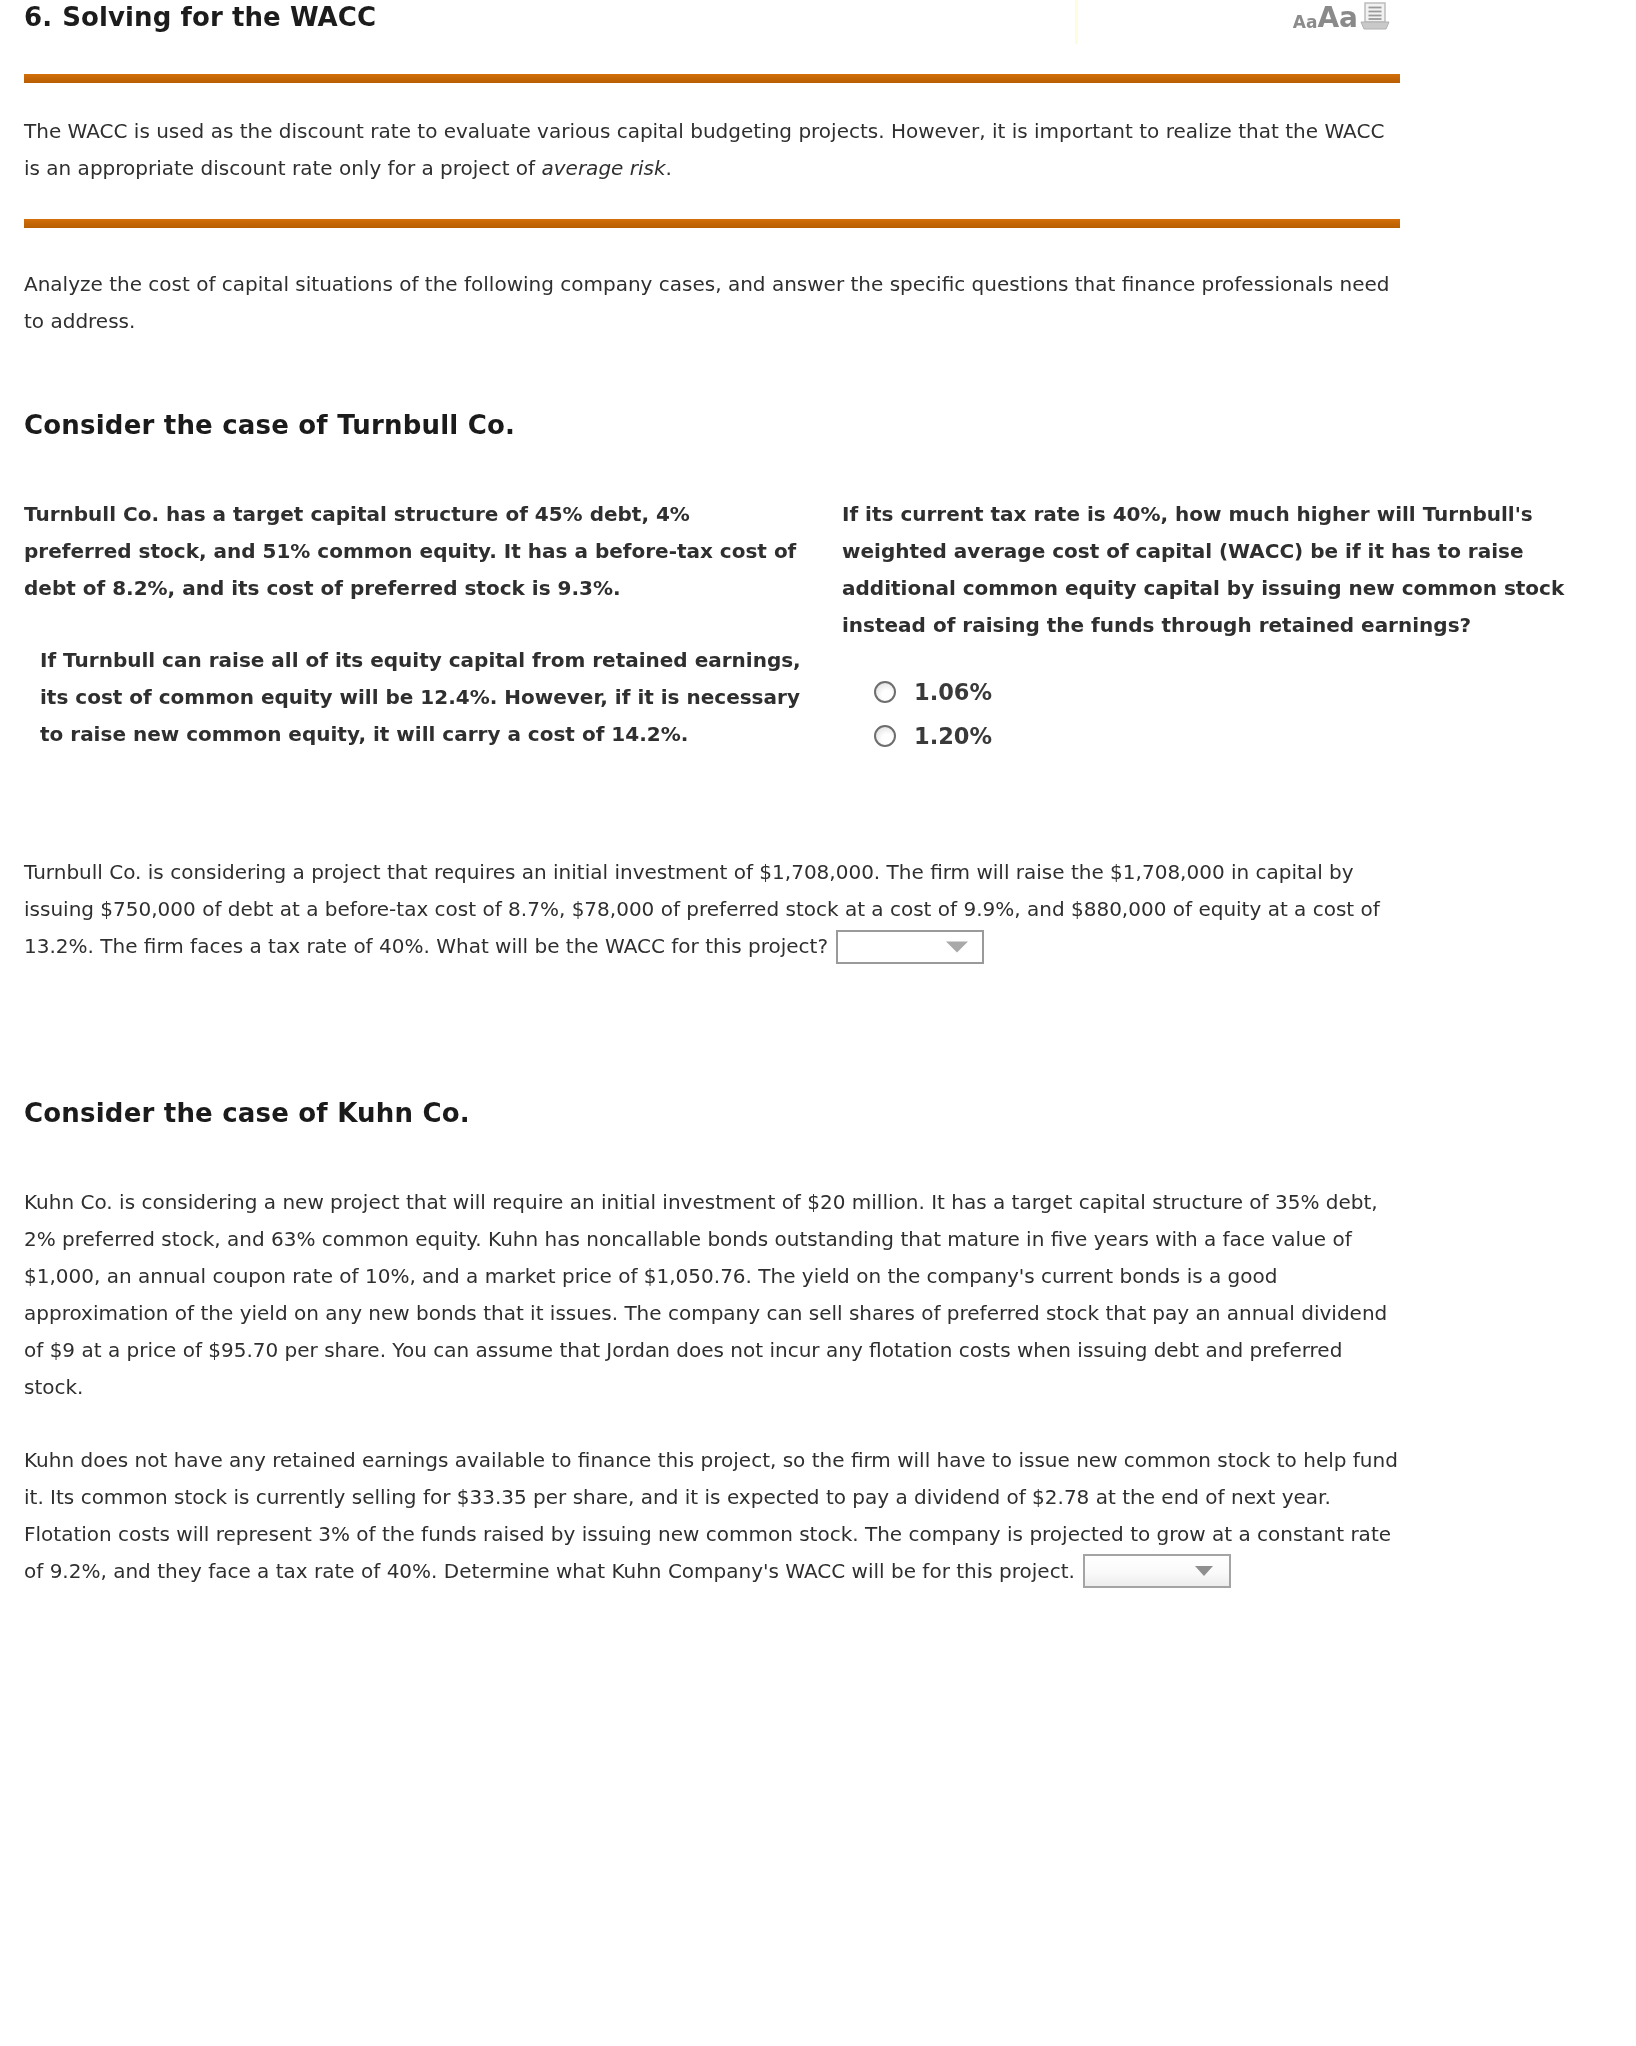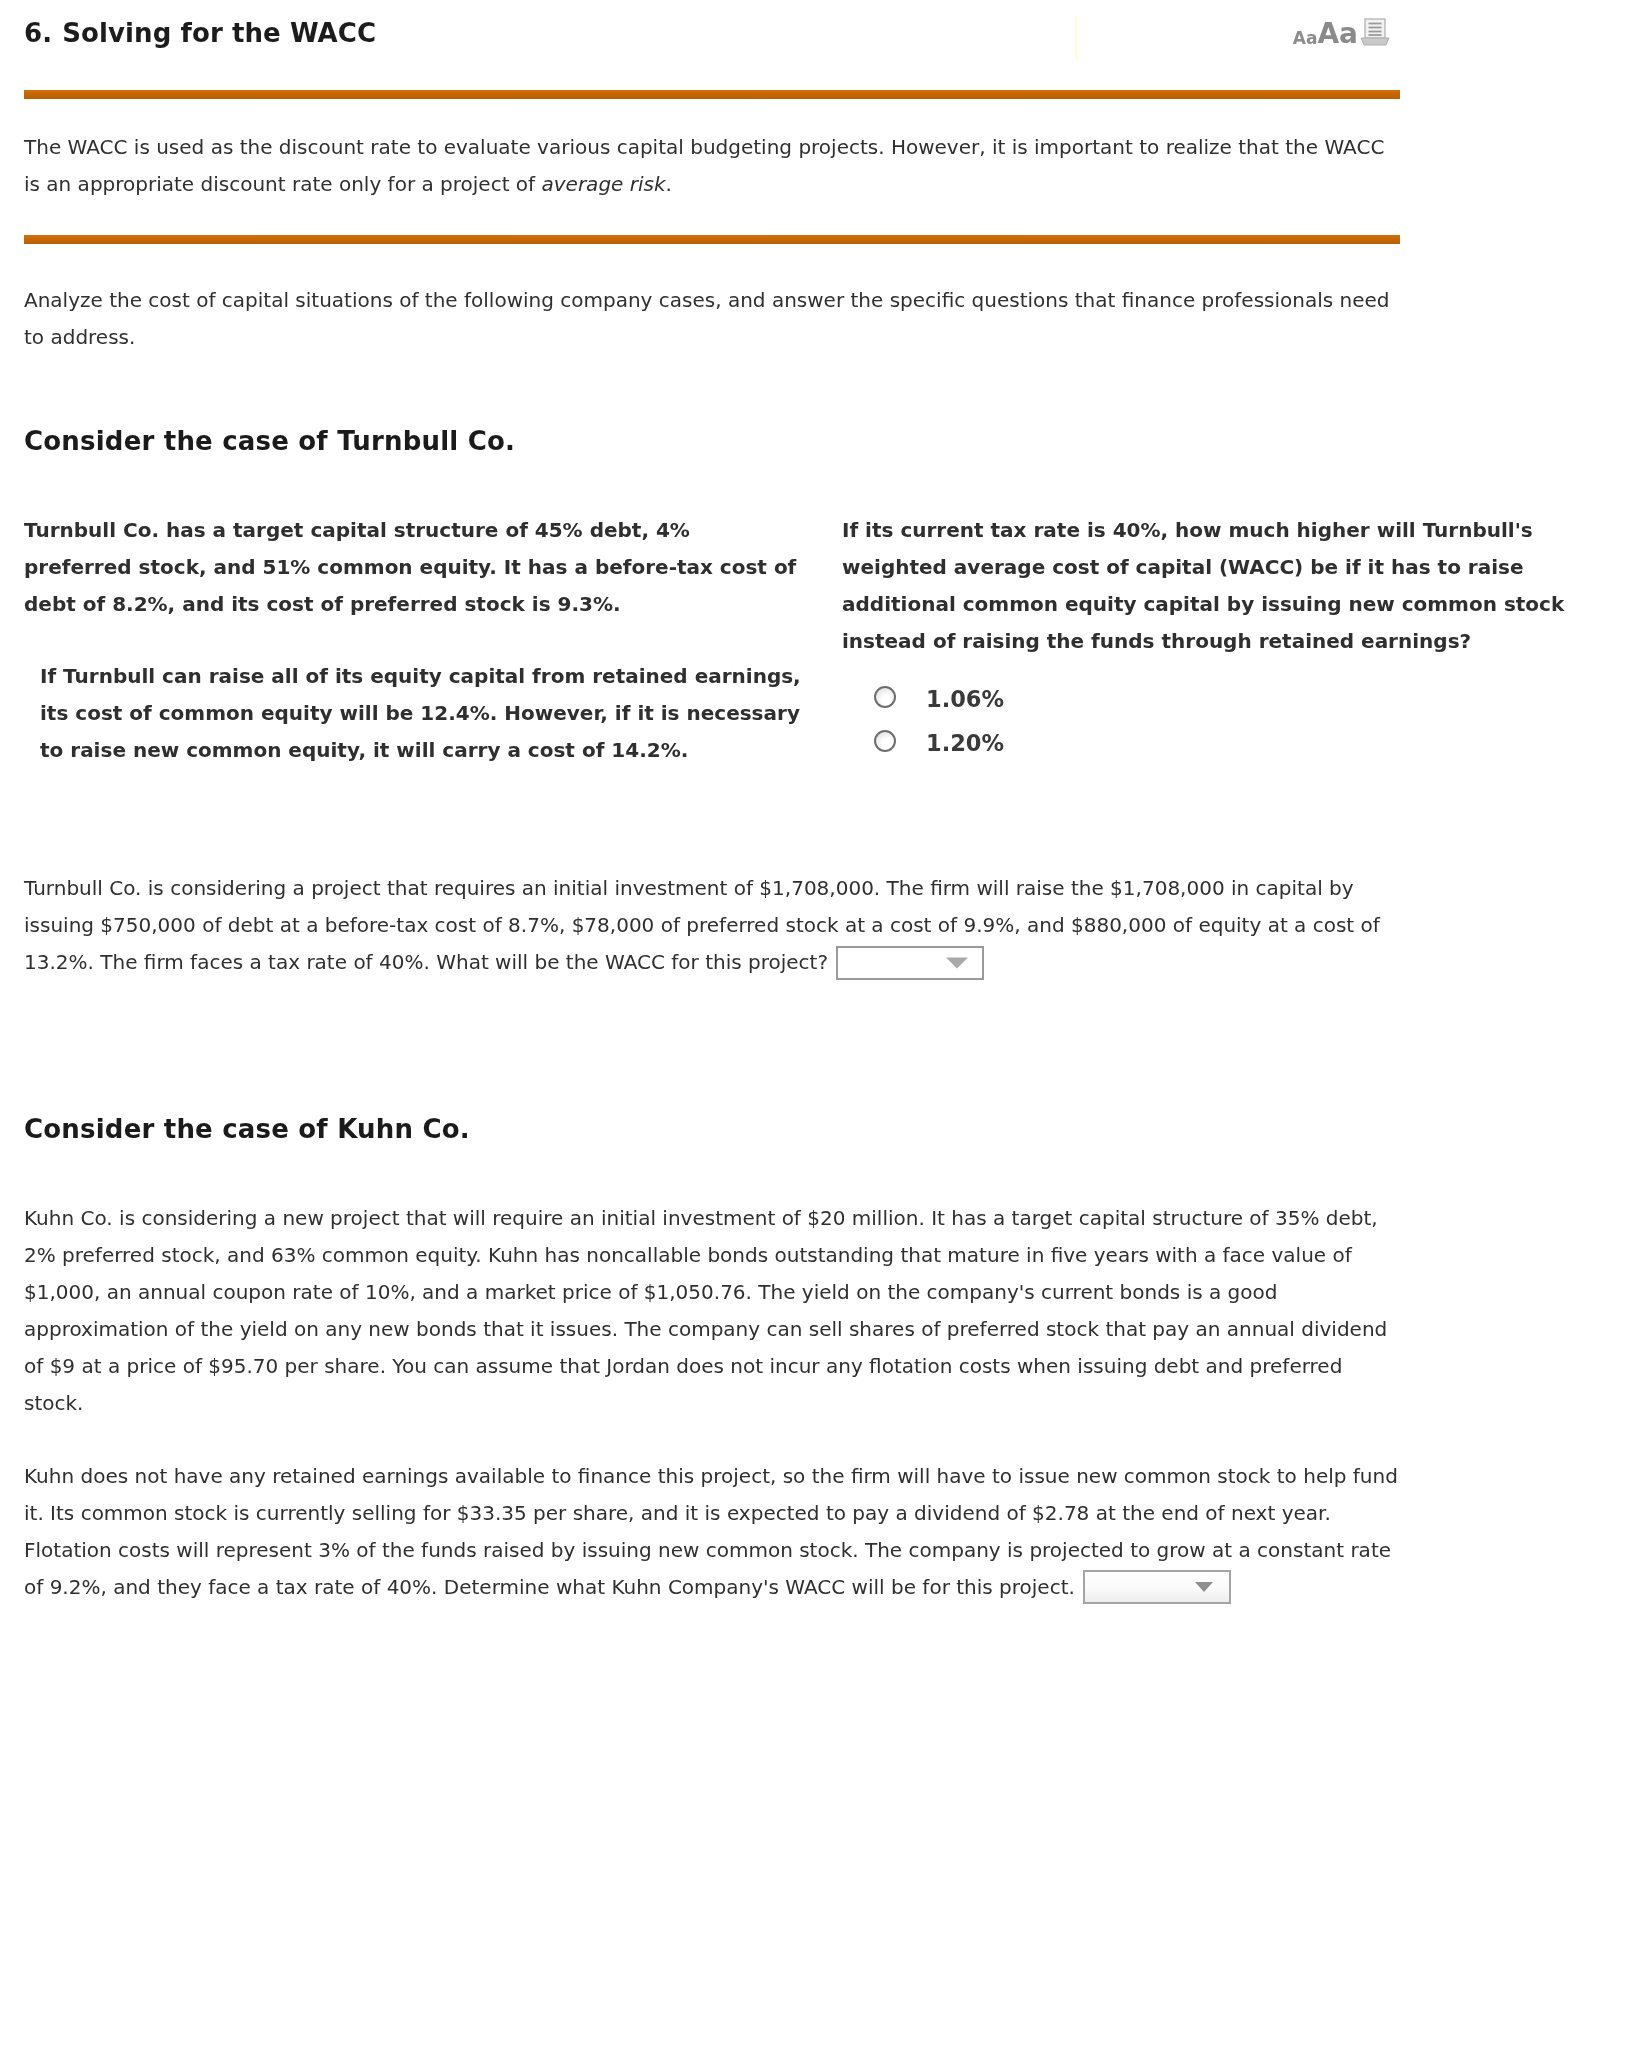--- a/index.html
+++ b/index.html
@@ -13,21 +13,21 @@
     font-family: "DejaVu Sans", sans-serif;
     color: #2b2b2b;
     position: relative;
     overflow: hidden;
   }
   .page {
     position: relative;
     width: 1424px;
     height: 2046px;
     box-sizing: border-box;
-    padding: 16px 24px;
+    padding: 0 24px;
   }
 
   
   .header {
     position: relative;
     height: 52px;
     display: flex;
     align-items: flex-start;
   }
   .header-title {
@@ -118,22 +118,22 @@
   .col-right { width: 760px; flex: 0 0 760px; }
   .col-left p.body + p.body { margin-top: 35px; margin-left: 16px; }
 
   
   .options {
     margin-top: 26px;
     padding-left: 32px;
   }
   .option-row {
     display: flex;
+    align-items: center;
     height: 44px;
-    gap: 12px;
   }
   .radio {
     width: 22px;
     height: 22px;
     border-radius: 50%;
     border: 2px solid #6e6e6e;
     background: radial-gradient(circle at 62% 68%, #ffffff 30%, #e9e9e9 70%, #d8d8d8 100%);
     box-sizing: border-box;
     flex: 0 0 22px;
   }

